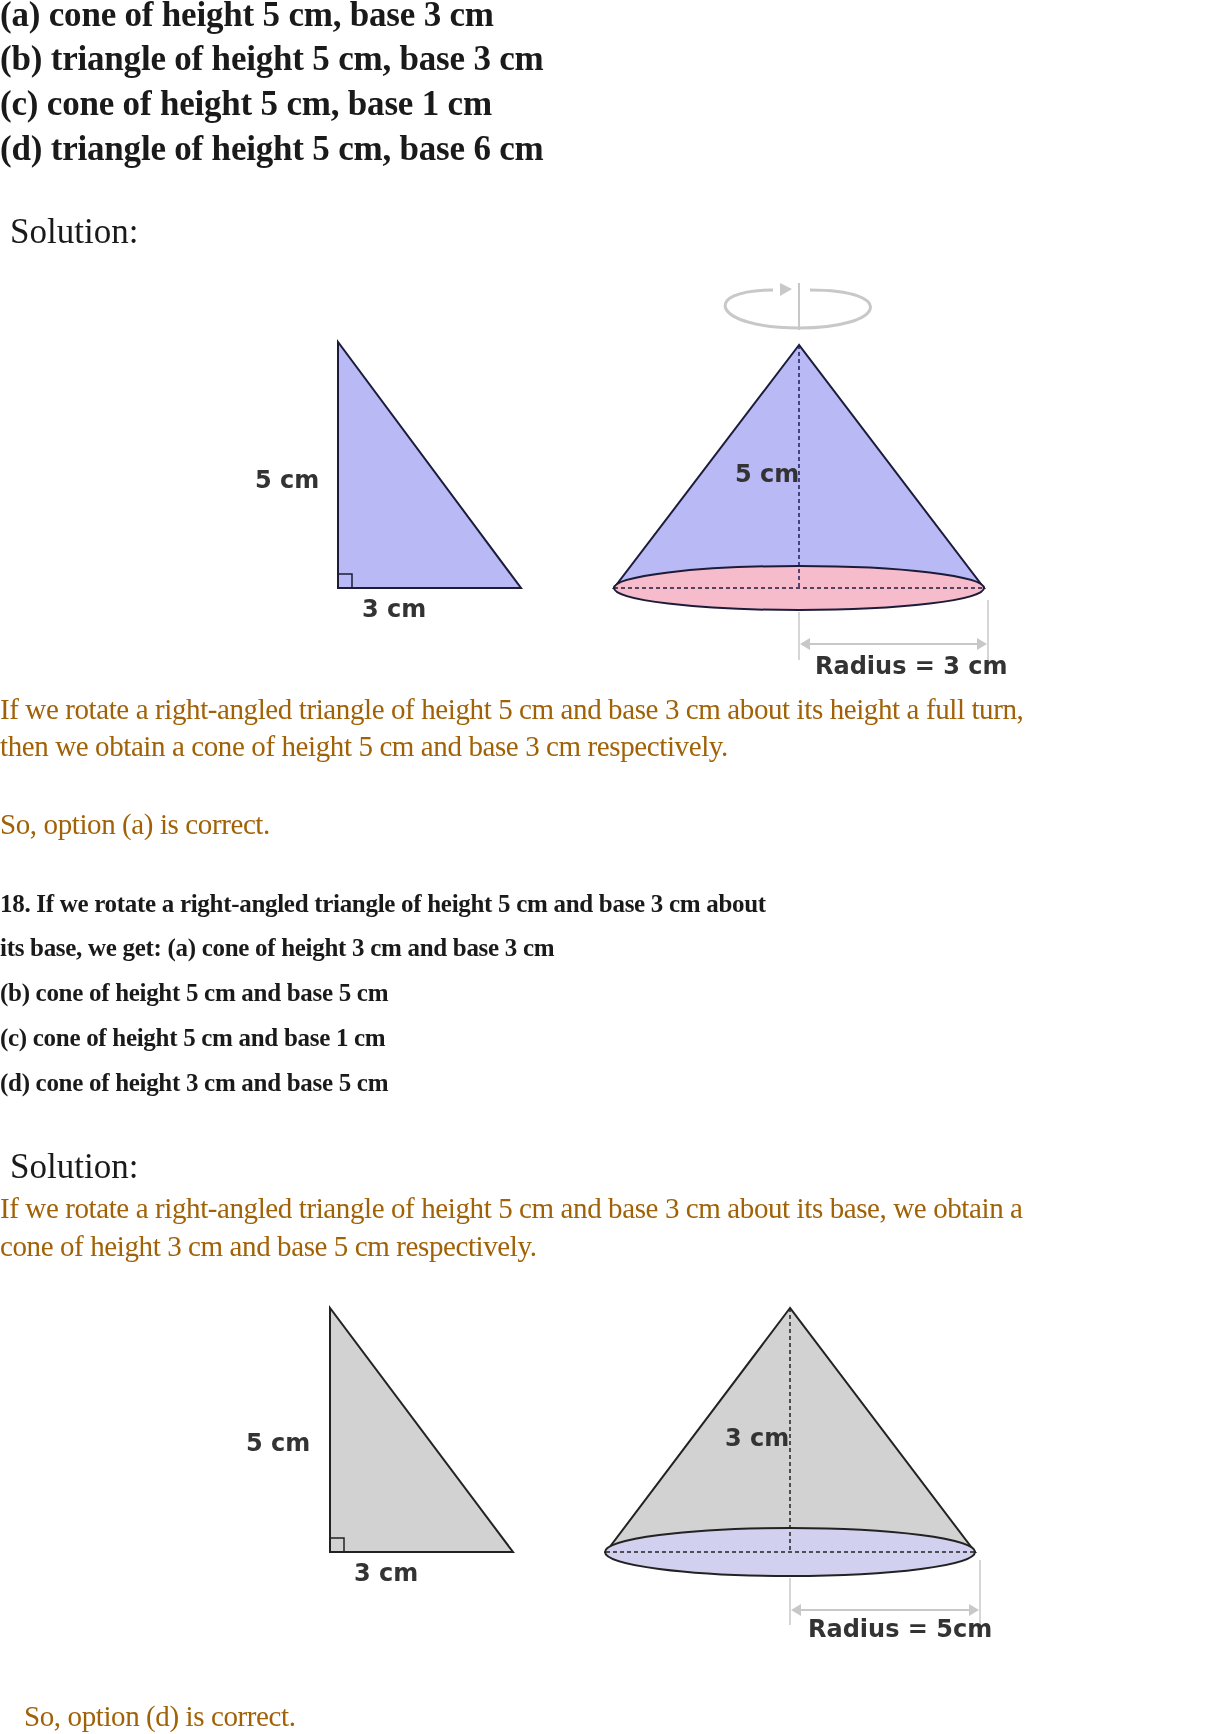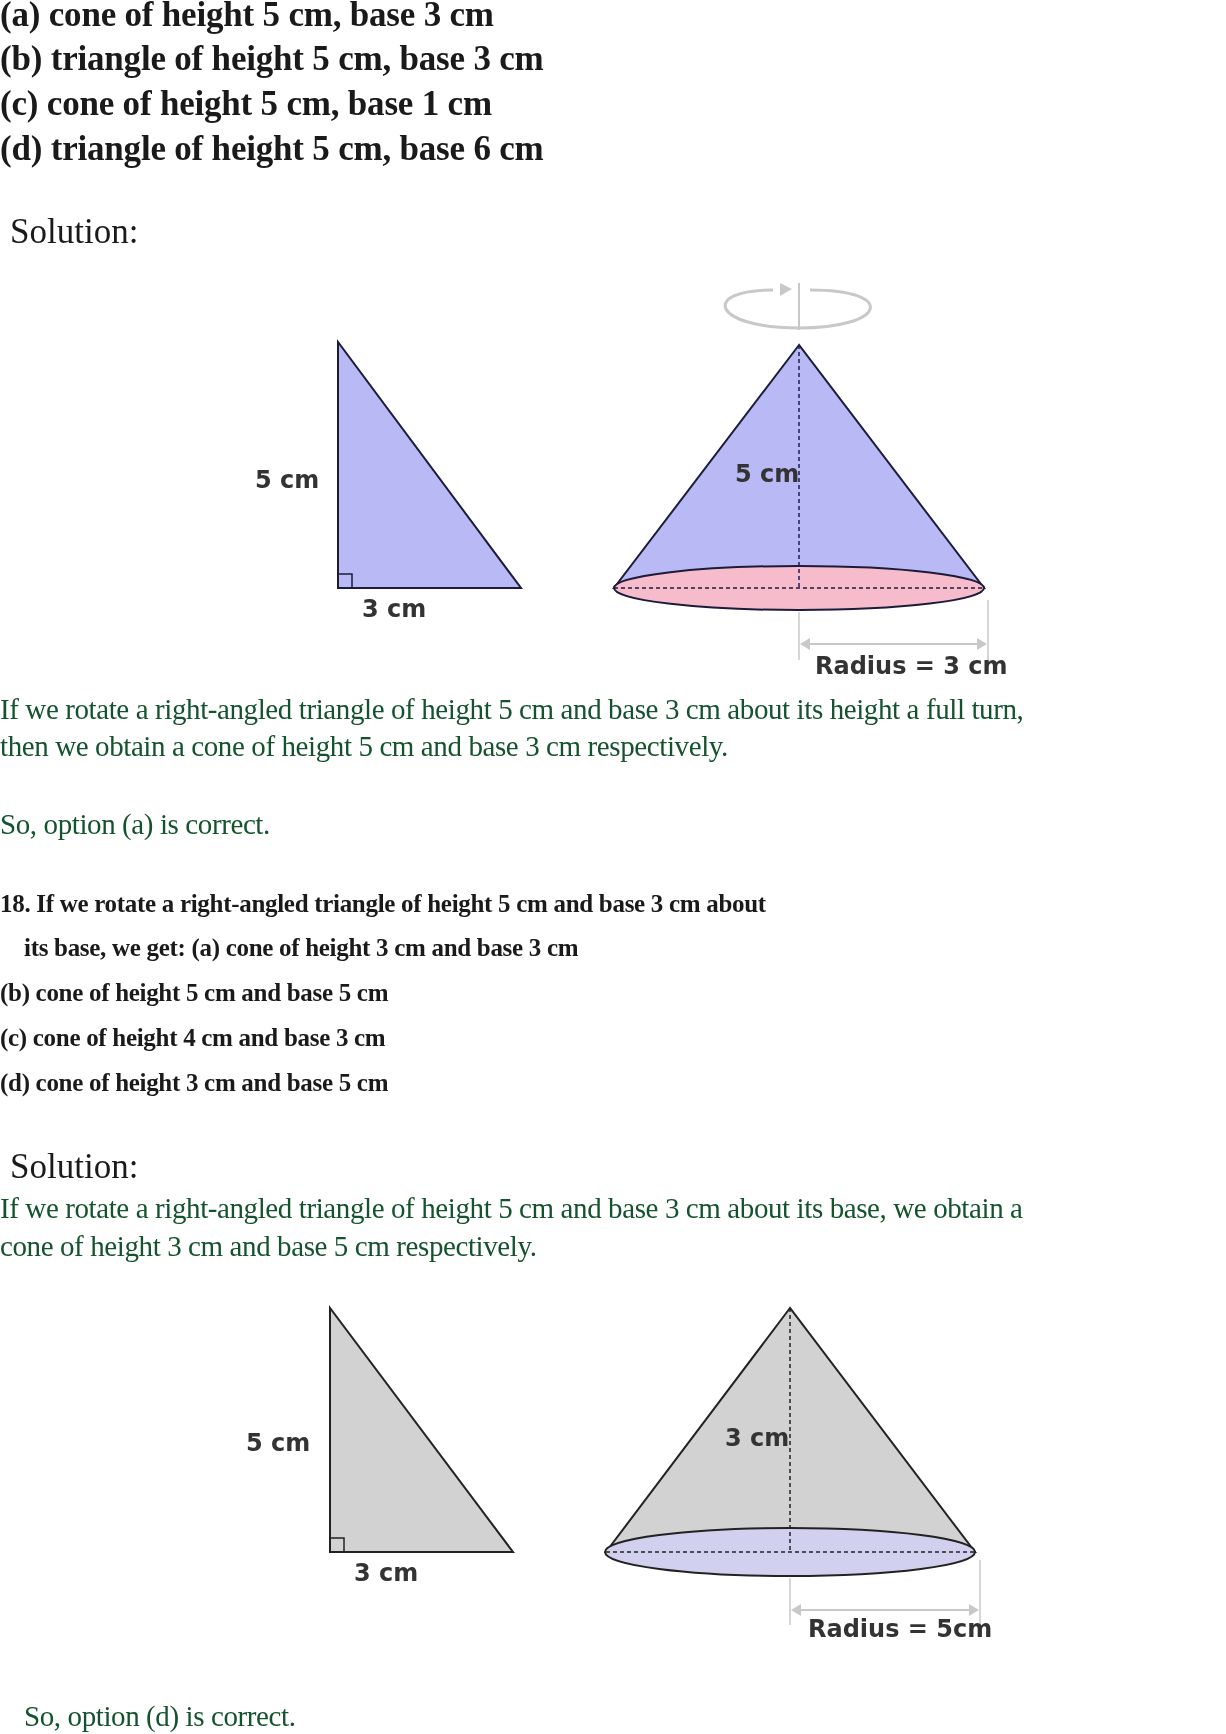--- a/index.html
+++ b/index.html
@@ -1,21 +1,21 @@
 <!DOCTYPE html>
 <html><head>
 <meta charset="utf-8">
 <style>
   html, body { margin: 0; padding: 0; background: #ffffff; }
   body { width: 1226px; height: 1734px; position: relative; overflow: hidden;
          font-family: "Liberation Serif", "DejaVu Serif", serif; color: #1a1a1a; }
   .abs { position: absolute; white-space: nowrap; }
   .opt { font-weight: bold; font-size: 35px; line-height: 44px; letter-spacing: -0.2px; }
   .sol { font-weight: normal; font-size: 35px; line-height: 44px; margin-left: 10px; }
-  .body-text { font-size: 29px; line-height: 38px; color: #14532d; letter-spacing: -0.4px; font-family: Liberation Serif, serif; }
+  .body-text { font-size: 29px; line-height: 38px; color: #a16207; letter-spacing: -0.4px; font-family: Liberation Serif, serif; }
   .q { font-weight: bold; font-size: 25px; line-height: 44px; letter-spacing: -0.3px; }
   svg text { font-family: "DejaVu Sans", "Liberation Sans", sans-serif; font-weight: bold; }
   .fig { position: absolute; left: 0; }
 </style>
 </head>
 <body>
 
 <div class="abs opt" style="left:0; top:-7px;">(a) cone of height 5 cm, base 3 cm</div>
 <div class="abs opt" style="left:0; top:37px;">(b) triangle of height 5 cm, base 3 cm</div>
 <div class="abs opt" style="left:0; top:82px;">(c) cone of height 5 cm, base 1 cm</div>
@@ -54,23 +54,23 @@
     <polygon points="987,644 977,638 977,650" fill="#c8c8c8"></polygon>
   </g>
   <text x="815" y="674" font-size="24" fill="#333">Radius = 3 cm</text>
 </svg>
 
 <div class="abs body-text" style="left:0; top:690px;">If we rotate a right-angled triangle of height 5 cm and base 3 cm about its height a full turn,</div>
 <div class="abs body-text" style="left:0; top:727px;">then we obtain a cone of height 5 cm and base 3 cm respectively.</div>
 <div class="abs body-text" style="left:0; top:805px;">So, option (a) is correct.</div>
 
 <div class="abs q" style="left:0; top:882px;">18. If we rotate a right-angled triangle of height 5 cm and base 3 cm about</div>
-<div class="abs q" style="left:0; top:926px;margin-left:24px;">its base, we get: (a) cone of height 3 cm and base 3 cm</div>
+<div class="abs q" style="left:0; top:926px;">its base, we get: (a) cone of height 3 cm and base 3 cm</div>
 <div class="abs q" style="left:0; top:971px;">(b) cone of height 5 cm and base 5 cm</div>
-<div class="abs q" style="left:0; top:1016px;">(c) cone of height 4 cm and base 3 cm</div>
+<div class="abs q" style="left:0; top:1016px;">(c) cone of height 5 cm and base 1 cm</div>
 <div class="abs q" style="left:0; top:1061px;">(d) cone of height 3 cm and base 5 cm</div>
 
 <div class="abs sol" style="left:0; top:1145px;">Solution:</div>
 <div class="abs body-text" style="left:0; top:1189px;">If we rotate a right-angled triangle of height 5 cm and base 3 cm about its base, we obtain a</div>
 <div class="abs body-text" style="left:0; top:1227px;">cone of height 3 cm and base 5 cm respectively.</div>
 
 <svg class="fig" style="top:1290px;" width="1226" height="350" viewBox="0 1290 1226 350">
   <g>
     <polygon points="330,1308 330,1552 513,1552" fill="#d2d2d2" stroke="#222" stroke-width="2"></polygon>
     <rect x="330" y="1538" width="14" height="14" fill="none" stroke="#222" stroke-width="1.5"></rect>

